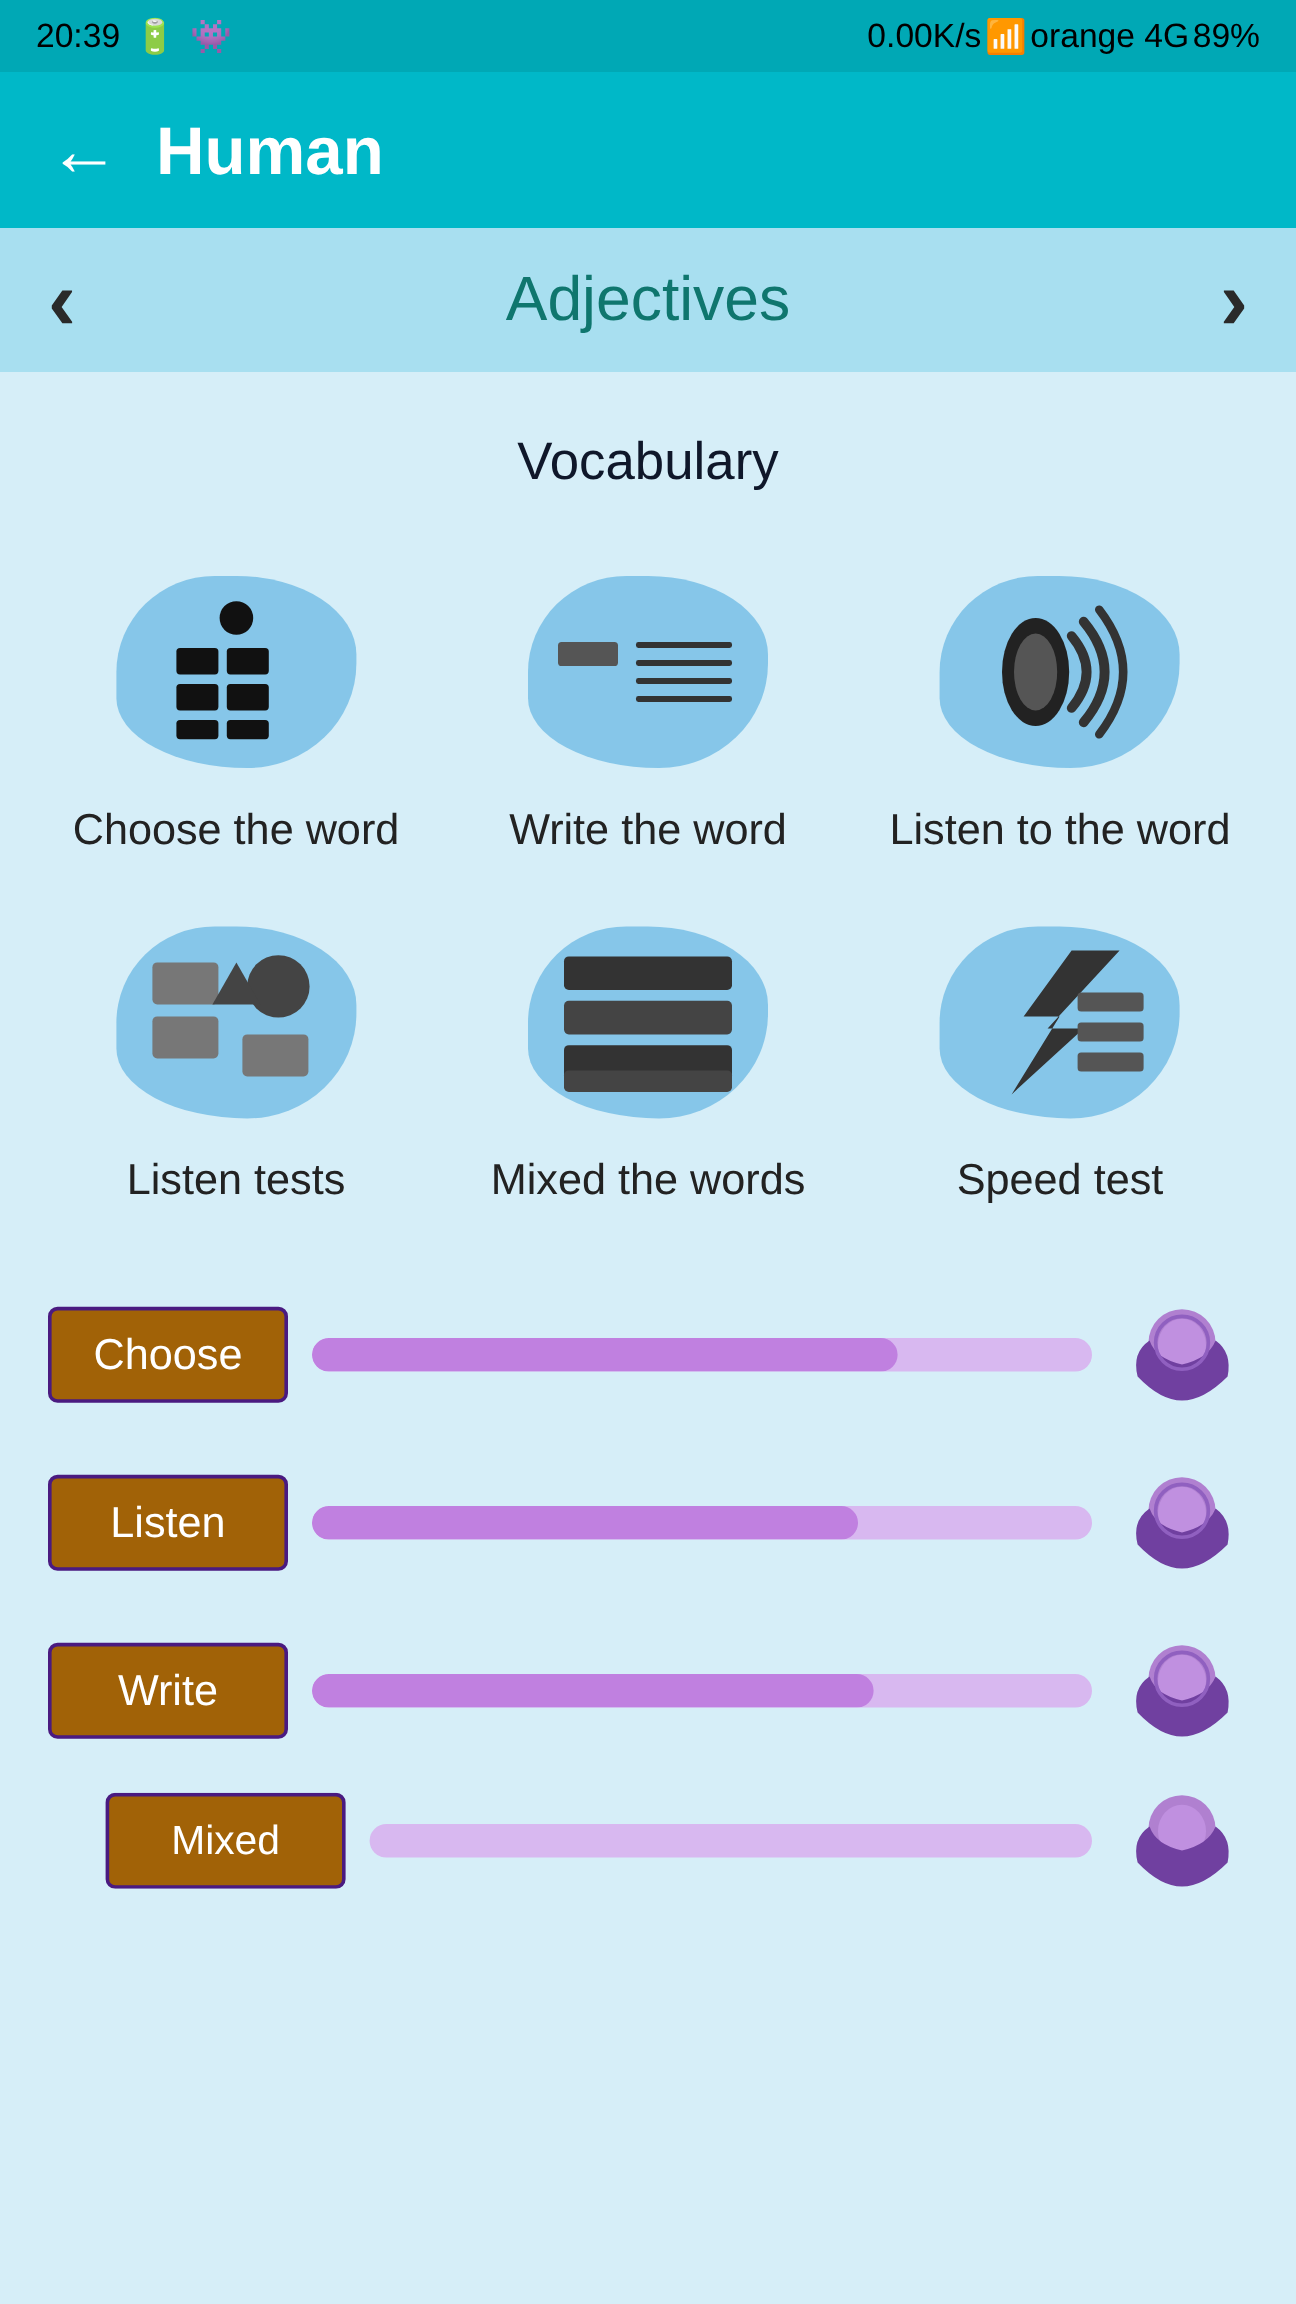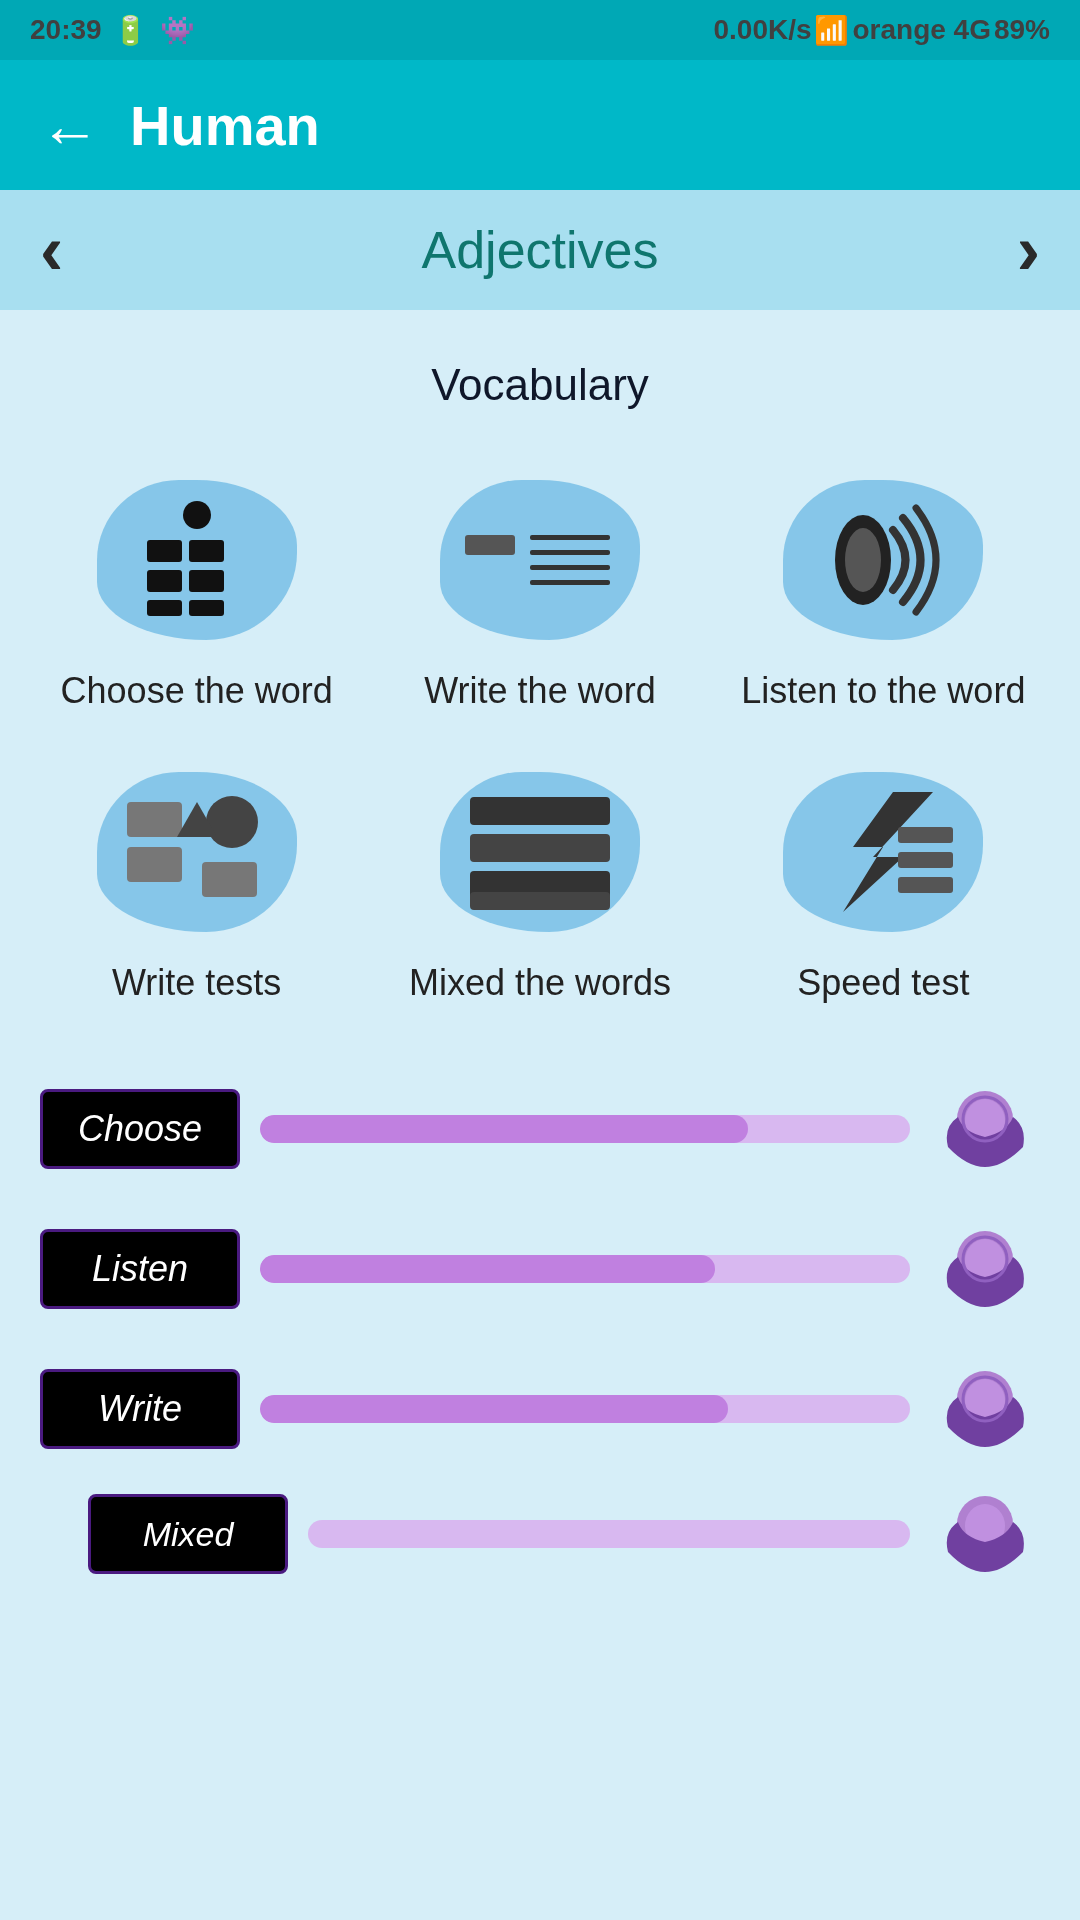--- a/index.html
+++ b/index.html
@@ -14,23 +14,23 @@
 
     
     #status-bar {
       width: 100%;
       height: 60px;
       background: #00a8b5;
       display: flex;
       align-items: center;
       justify-content: space-between;
       padding: 0 30px;
-      color: #404040;
+      color: #000000;
       font-size: 28px;
-      font-weight: bold;
+      font-weight: normal;
     }
     .status-left { display: flex; align-items: center; gap: 12px; }
     .status-right { display: flex; align-items: center; gap: 3px; }
 
     
     #app-bar {
       width: 100%;
       height: 130px;
       background: #00b8c8;
       display: flex;
@@ -166,31 +166,30 @@
       margin-top: 30px;
     }
     .progress-row {
       display: flex;
       align-items: center;
       gap: 20px;
     }
     .progress-btn {
       width: 200px;
       height: 80px;
-      background: #000000;
+      background: #a16207;
       border: 3px solid #4a1a80;
       border-radius: 8px;
       color: white;
       font-size: 36px;
       display: flex;
       align-items: center;
       justify-content: center;
       cursor: pointer;
       flex-shrink: 0;
-      font-style: italic;
     }
     .progress-bar-container {
       flex: 1;
       height: 28px;
       background: #d8b8f0;
       border-radius: 14px;
       overflow: hidden;
     }
     .progress-bar-fill {
       height: 100%;
@@ -298,21 +297,21 @@
       <div class="activity-icon-wrapper">
         <div class="activity-blob"></div>
         <svg class="activity-icon-svg" width="160" height="140" viewBox="0 0 160 140">
           <rect x="10" y="20" width="55" height="35" fill="#777" rx="4"></rect>
           <rect x="10" y="65" width="55" height="35" fill="#777" rx="4"></rect>
           <circle cx="115" cy="40" r="26" fill="#444"></circle>
           <rect x="85" y="80" width="55" height="35" fill="#777" rx="4"></rect>
           <polygon points="80,20 100,55 60,55" fill="#444"></polygon>
         </svg>
       </div>
-      <span class="activity-label">Write tests</span>
+      <span class="activity-label">Listen tests</span>
     </div>
 
     <div class="activity-item">
       <div class="activity-icon-wrapper">
         <div class="activity-blob"></div>
         <svg class="activity-icon-svg" width="160" height="140" viewBox="0 0 160 140">
           <rect x="10" y="15" width="140" height="28" fill="#333" rx="4"></rect>
           <rect x="10" y="52" width="140" height="28" fill="#444" rx="4"></rect>
           <rect x="10" y="89" width="140" height="28" fill="#333" rx="4"></rect>
           <rect x="10" y="110" width="140" height="18" fill="#444" rx="4"></rect>

